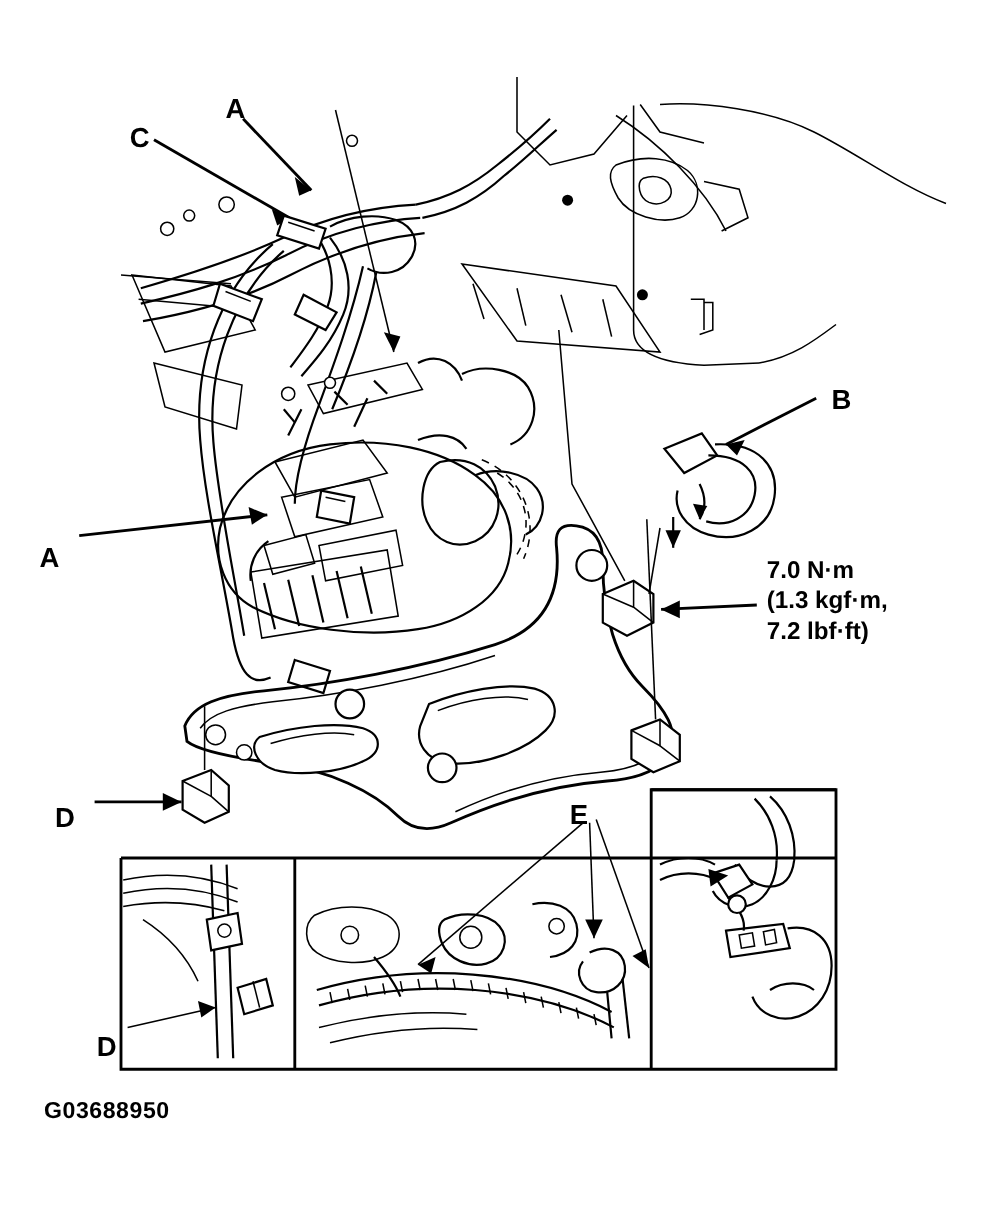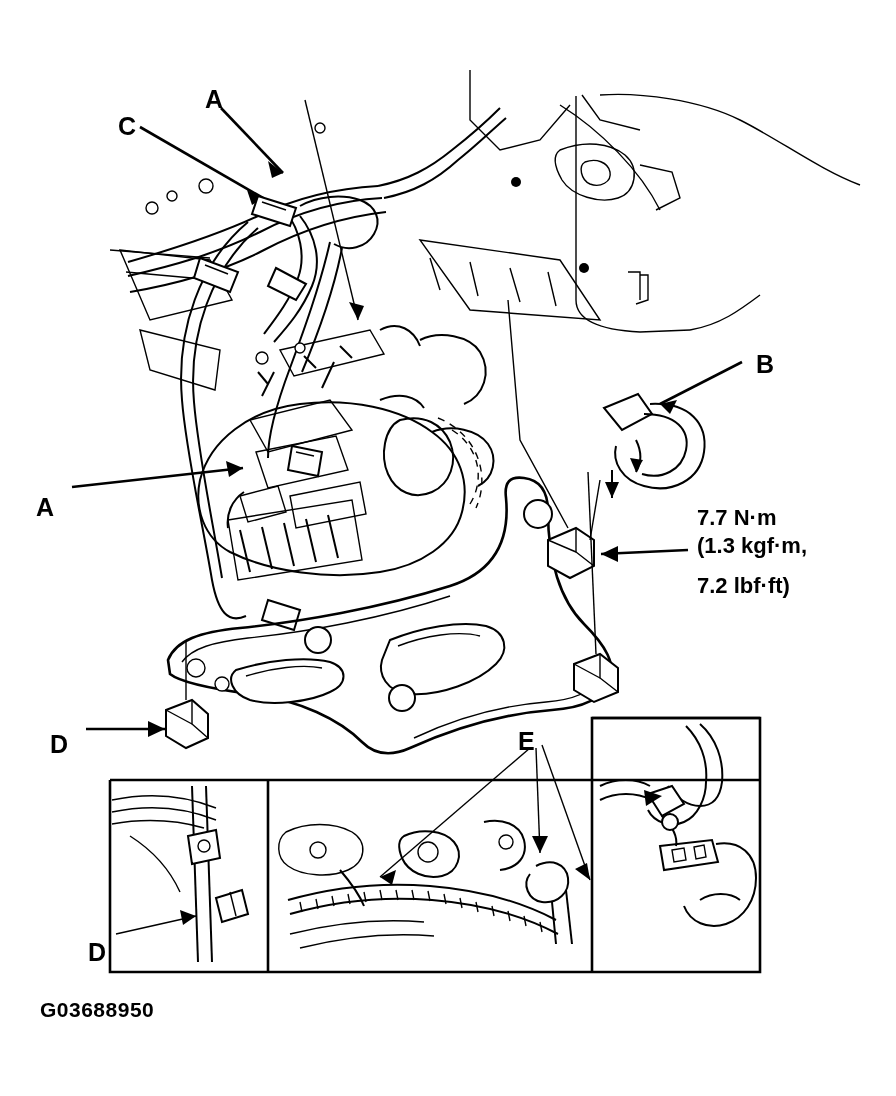--- a/index.html
+++ b/index.html
@@ -291,18 +291,18 @@
   </svg>
 
   <div class="label callout" style="left:205px; top:85px;">A</div>
   <div class="label callout" style="left:118px; top:112px;">C</div>
   <div class="label callout" style="left:756px; top:350px;">B</div>
   <div class="label callout" style="left:36px;  top:493px;">A</div>
   <div class="label callout" style="left:50px;  top:730px;">D</div>
   <div class="label callout" style="left:518px; top:727px;">E</div>
   <div class="label callout" style="left:88px;  top:938px;">D</div>
 
-  <div class="label torque" style="left:697px; top:505px;">7.7 N·m</div>
+  <div class="label torque" style="left:697px; top:505px;">7.0 N·m</div>
   <div class="label torque" style="left:697px; top:533px;">(1.3 kgf·m,</div>
-  <div class="label torque" style="left:697px; top:561px;margin-top:12px;">7.2 lbf·ft)</div>
+  <div class="label torque" style="left:697px; top:561px;">7.2 lbf·ft)</div>
 
   <div class="label figno" style="left:40px; top:998px;">G03688950</div>
 </div>
 
 </body></html>

